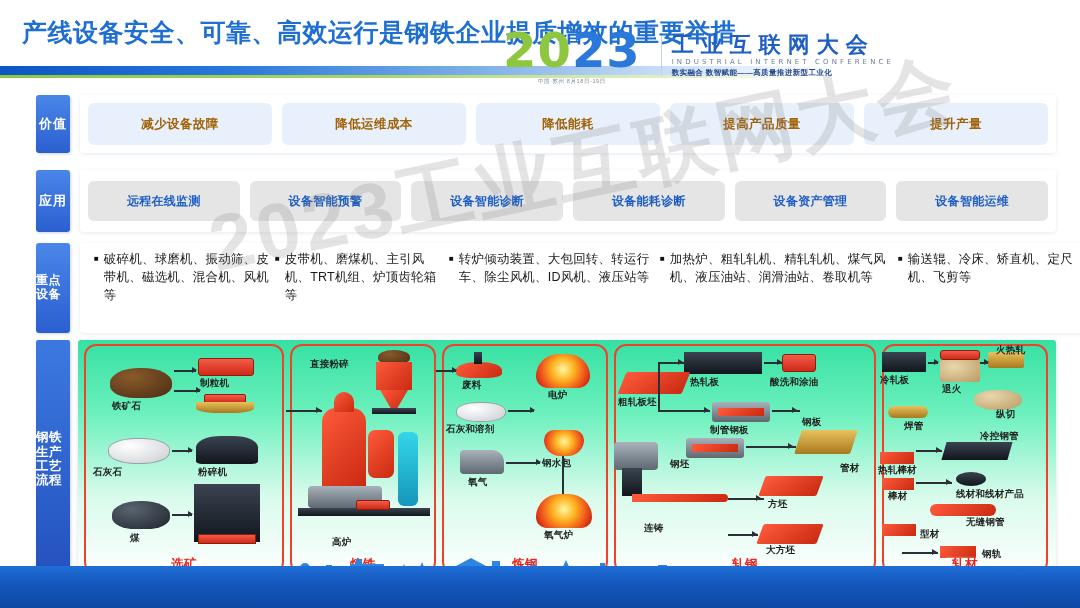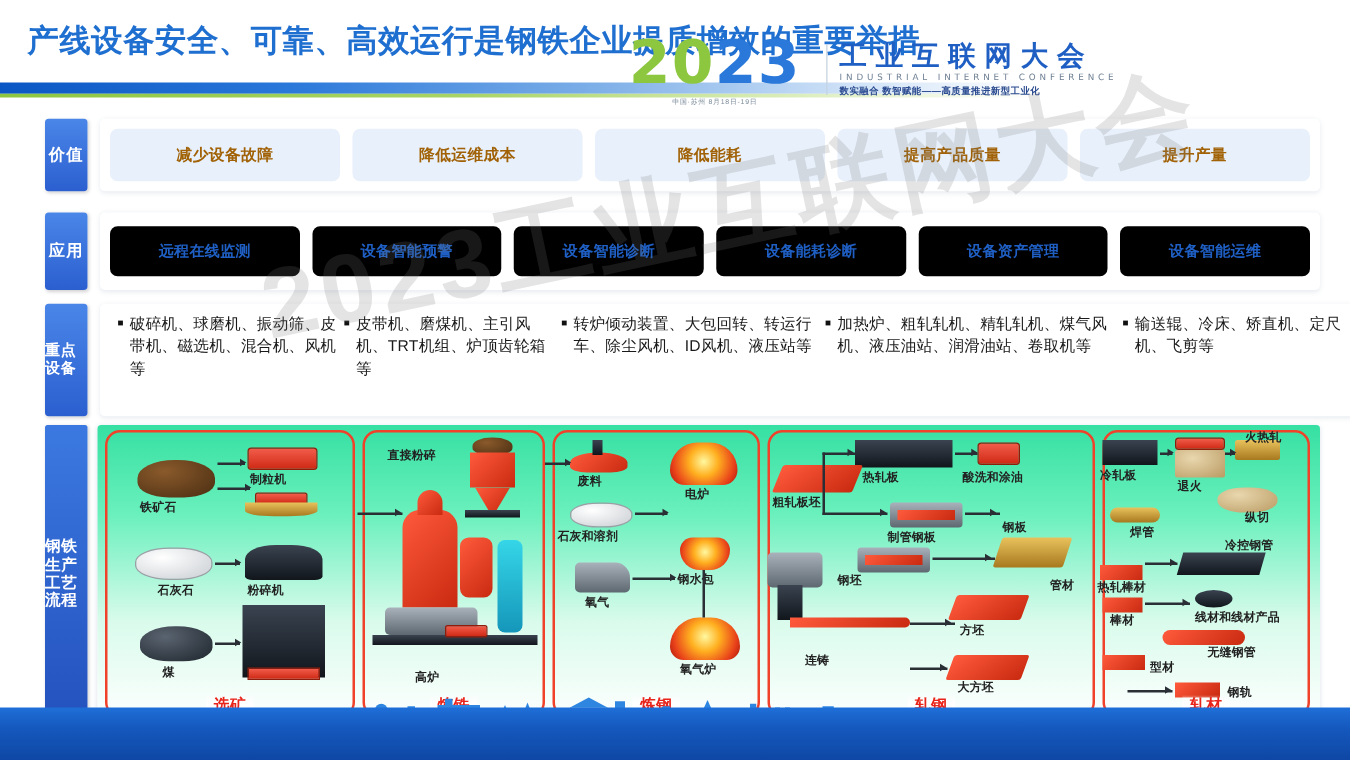--- a/index.html
+++ b/index.html
@@ -75,21 +75,21 @@
     background: #e8f0fb; color: #a16207;
     font-size: 12.5px; font-weight: 700;
     display: flex; align-items: center; justify-content: center;
     letter-spacing: 0.4px;
   }
 
   
   .row-app { left: 36px; top: 170px; width: 1020px; height: 62px; }
   .chip-app {
     flex: 1; height: 40px; border-radius: 6px;
-    background: #000000; color: #1f5fc4;
+    background: #e5e5e5; color: #1f5fc4;
     font-size: 12px; font-weight: 700;
     display: flex; align-items: center; justify-content: center;
     letter-spacing: 0.3px;
   }
 
   
   .row-equip { left: 36px; top: 243px; width: 1020px; height: 90px; }
   .row-equip .row-tab { font-size: 12px; letter-spacing: 0.5px; }
   .equip-body { padding: 8px 6px 8px 14px; display: flex; gap: 6px; align-items: flex-start; }
   .equip-col { display: flex; align-items: flex-start; color: #1a1a1a; }
@@ -245,21 +245,21 @@
 
       <div class="stage" style="left:6px; width:200px;">
         <div class="shape s-ore" style="left:24px;  top:22px; width:62px; height:30px;"></div>
         <div class="node" style="left:26px;  top:54px;">铁矿石</div>
         <div class="shape s-red" style="left:112px; top:12px; width:56px; height:18px; border-radius:3px;"></div>
         <div class="node" style="left:114px; top:31px;">制粒机</div>
         <div class="shape s-red" style="left:118px; top:48px; width:42px; height:10px; border-radius:2px;"></div>
         <div class="shape s-gold" style="left:110px; top:56px; width:58px; height:11px; border-radius:0 0 40% 40%;"></div>
         <div class="node" style="left:121px; top:67px;margin-top:40px;">烧结</div>
         <div class="shape s-lime" style="left:22px;  top:92px; width:62px; height:26px;"></div>
-        <div class="node" style="left:40px;  top:120px;">石灰石</div>
+        <div class="node" style="left:7px;  top:120px;">石灰石</div>
         <div class="shape s-dark" style="left:110px; top:90px; width:62px; height:28px; border-radius:40% 40% 10% 10%;"></div>
         <div class="node" style="left:112px; top:120px;">粉碎机</div>
         <div class="shape s-coal" style="left:26px;  top:155px; width:58px; height:28px;"></div>
         <div class="node" style="left:44px;  top:186px;">煤</div>
         <div class="shape s-dark" style="left:108px; top:138px; width:66px; height:58px;"></div>
         <div class="shape s-red" style="left:112px; top:188px; width:58px; height:10px;"></div>
         <div class="node" style="left:112px; top:198px;margin-top:24px;">焦炭炉</div>
         <div class="conn" style="left:88px;  top:24px;  width:22px; height:1.6px;"></div>
         <div class="arrow-h" style="left:106px; top:21px;"></div>
         <div class="conn" style="left:88px;  top:44px;  width:26px; height:1.6px;"></div>

